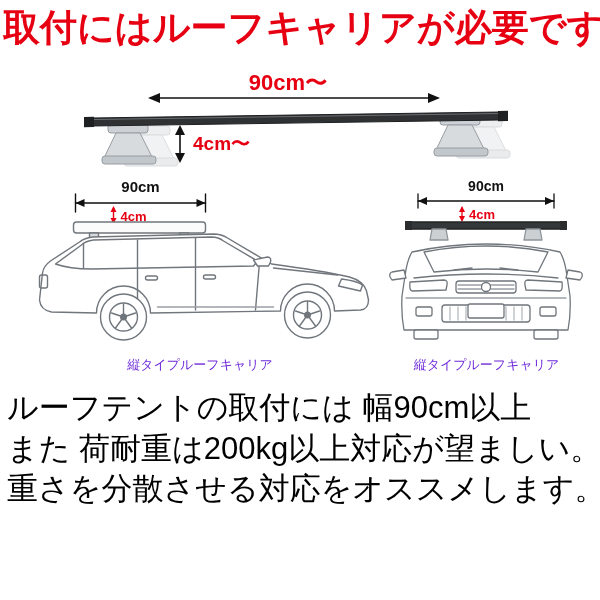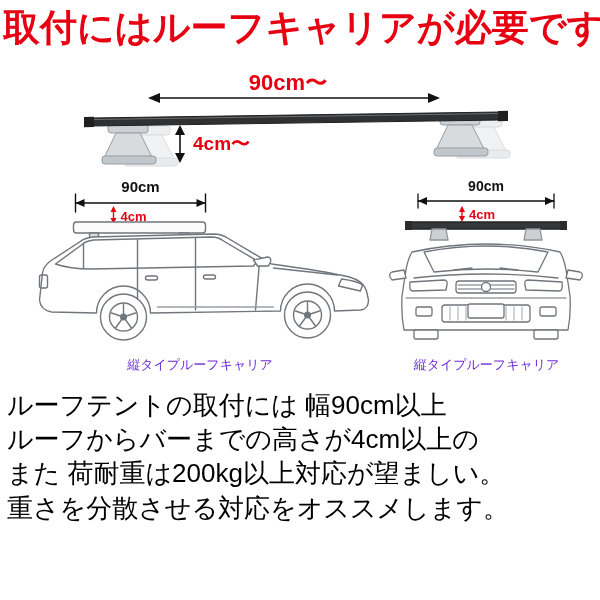--- a/index.html
+++ b/index.html
@@ -17,21 +17,21 @@
   .cars-row{
     width:600px;display:flex;justify-content:space-between;
     align-items:flex-start;padding:0 16px;box-sizing:border-box;margin-top:2px;
   }
   .car-fig{margin:0;display:flex;flex-direction:column;align-items:center;}
   .car-fig figcaption{
     font-size:13px;font-weight:400;color:#6d28d9;margin-top:-2px;letter-spacing:0;
   }
   .description{margin-top:14px;padding:0 7px;}
   .description p{
-    margin:0;font-size:26px;line-height:1.32;color:#000;
+    margin:0;font-size:31px;line-height:1.32;color:#000;
     font-weight:500;white-space:nowrap;letter-spacing:0;
   }
   svg text{font-family:"Liberation Sans","DejaVu Sans",sans-serif;}
 </style>
 </head>
 <body>
 
 <div class="page">
 
   <h1 class="title">取付にはルーフキャリアが必要です</h1>
@@ -214,18 +214,17 @@
 
         <text x="102" y="13" text-anchor="middle" font-size="14" font-weight="700" fill="#111">90cm</text>
         <text x="85" y="41" text-anchor="start" font-size="13" font-weight="700" fill="#e60012">4cm</text>
       </svg>
       <figcaption>縦タイプルーフキャリア</figcaption>
     </figure>
   </div>
 
   <div class="description">
     <p>ルーフテントの取付には 幅90cm以上</p>
-    <p>ルーフからバーまでの高さが4cm以上の</p>
     <p>また 荷耐重は200kg以上対応が望ましい。</p>
     <p>重さを分散させる対応をオススメします。</p>
   </div>
 
 </div>
 
 </body></html>

